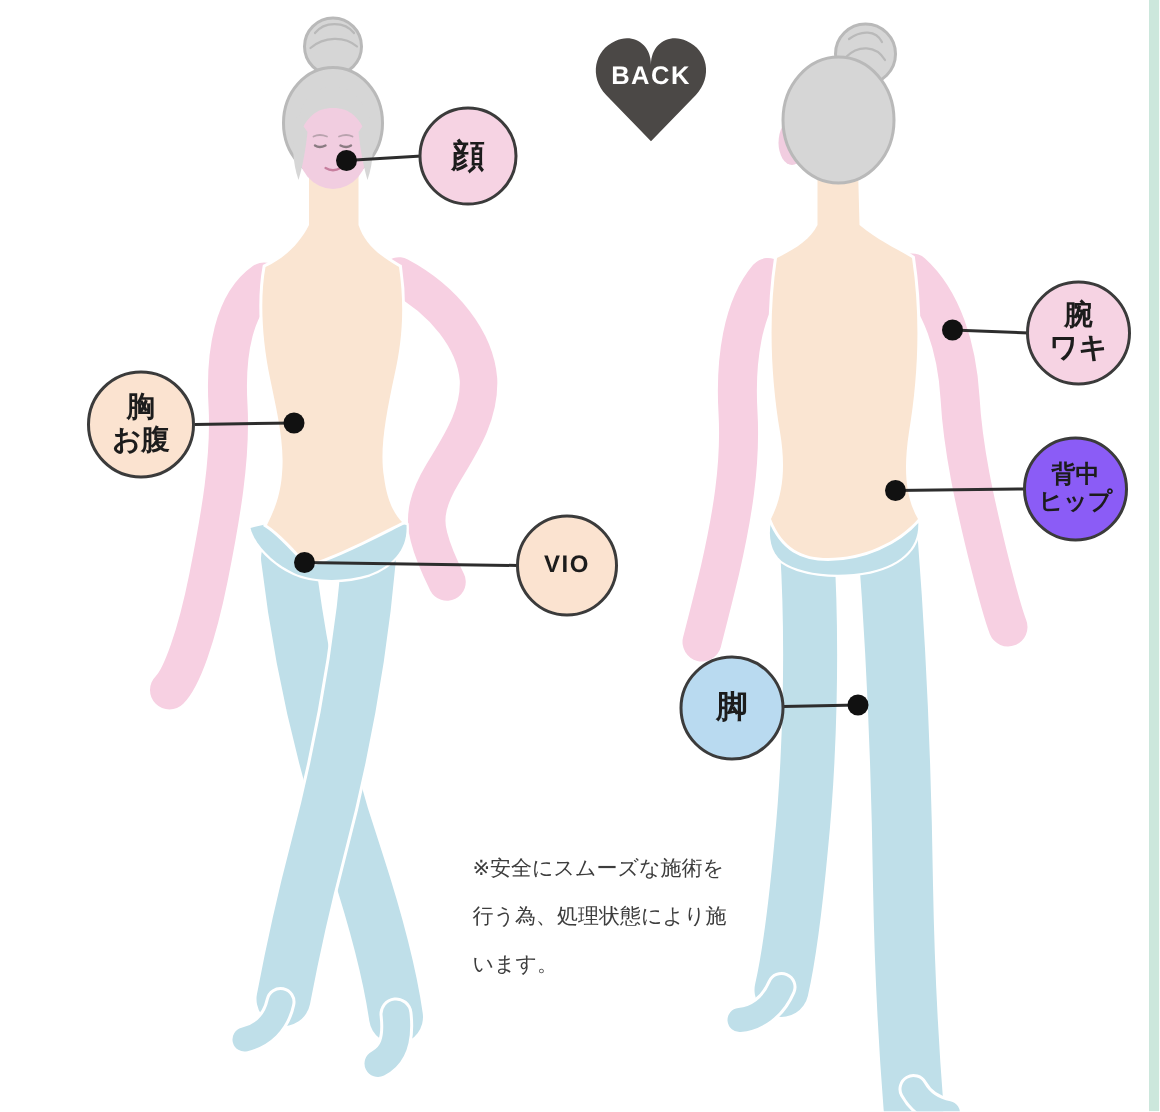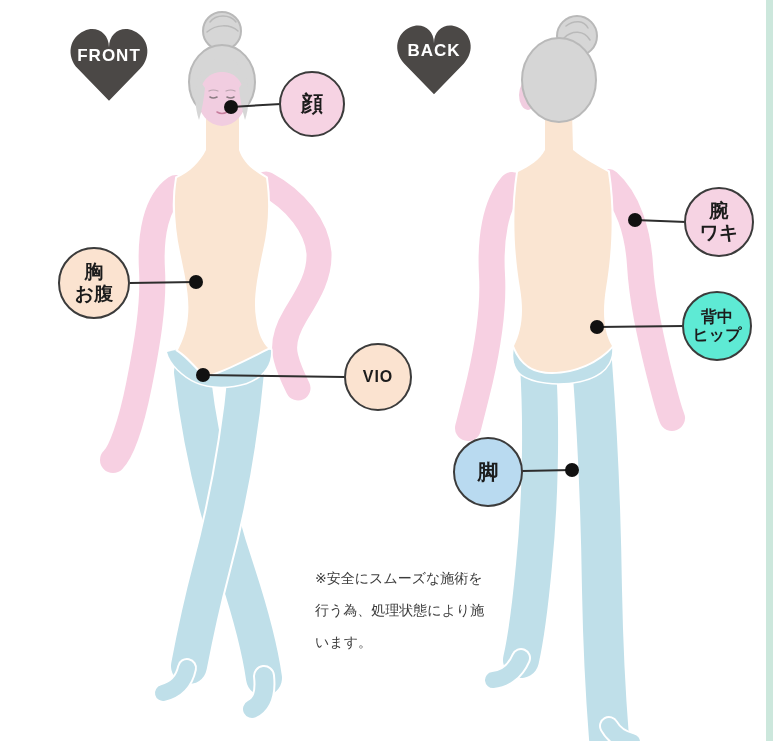--- a/index.html
+++ b/index.html
@@ -32,21 +32,21 @@
   .heart-front{left:63px;top:20px;width:92px;height:88px;}
   .heart-back{left:390px;top:16px;width:88px;height:86px;}
 
   .callout{position:absolute;border-radius:50%;border:2px solid #3b3b3b;
     display:flex;flex-direction:column;align-items:center;justify-content:center;
     color:#1c1c1c;font-weight:600;line-height:1.15;box-sizing:border-box;text-align:center;}
   .co-face{left:279px;top:71px;width:66px;height:66px;background:#f6d3e3;font-size:22px;}
   .co-chest{left:58px;top:247px;width:72px;height:72px;background:#fbe3d0;font-size:19px;}
   .co-vio{left:344px;top:343px;width:68px;height:68px;background:#fbe3d0;font-size:16px;letter-spacing:1px;}
   .co-arm{left:684px;top:187px;width:70px;height:70px;background:#f6d3e3;font-size:19px;}
-  .co-backhip{left:682px;top:291px;width:70px;height:70px;background:#5eead4;font-size:16px;}
+  .co-backhip{left:682px;top:291px;width:70px;height:70px;background:#8b5cf6;font-size:16px;}
   .co-leg{left:453px;top:437px;width:70px;height:70px;background:#b9daf0;font-size:21px;}
 
   .disclaimer{position:absolute;left:315px;top:562px;width:245px;
     font-size:14px;line-height:32px;color:#3d3d3d;font-weight:400;}
 </style>
 </head>
 <body>
 
 <div class="stage">
 
@@ -119,26 +119,20 @@
         <circle class="dot" cx="203" cy="375" r="7"></circle>
       <line class="lead" x1="635" y1="220" x2="686" y2="222"></line>
         <circle class="dot" cx="635" cy="220" r="7"></circle>
       <line class="lead" x1="597" y1="327" x2="684" y2="326"></line>
         <circle class="dot" cx="597" cy="327" r="7"></circle>
       <line class="lead" x1="522" y1="471" x2="572" y2="470"></line>
         <circle class="dot" cx="572" cy="470" r="7"></circle>
     </g>
   </svg>
 
-  <div class="heart heart-front">
-    <svg width="92" height="88" viewBox="0 0 100 92">
-      <path d="M50,28 C50,12 36,4 23,10 C7,17 3,37 16,51 L50,86 L84,51 C97,37 93,17 77,10 C64,4 50,12 50,28 Z" fill="#4b4846"></path>
-    </svg>
-    <span class="heart-label">FRONT</span>
-  </div>
 
   <div class="heart heart-back">
     <svg width="88" height="86" viewBox="0 0 100 92">
       <path d="M50,28 C50,12 36,4 23,10 C7,17 3,37 16,51 L50,86 L84,51 C97,37 93,17 77,10 C64,4 50,12 50,28 Z" fill="#4b4846"></path>
     </svg>
     <span class="heart-label">BACK</span>
   </div>
 
   <div class="callout co-face">
     <span>顔</span>

